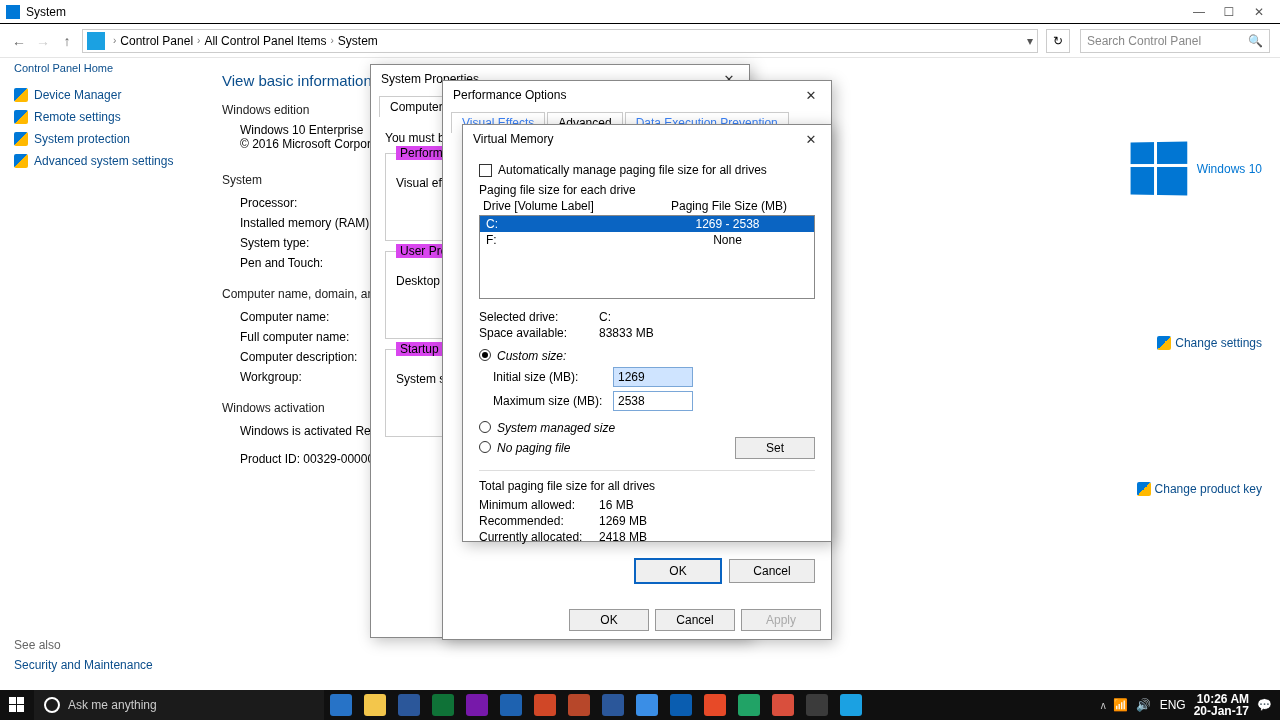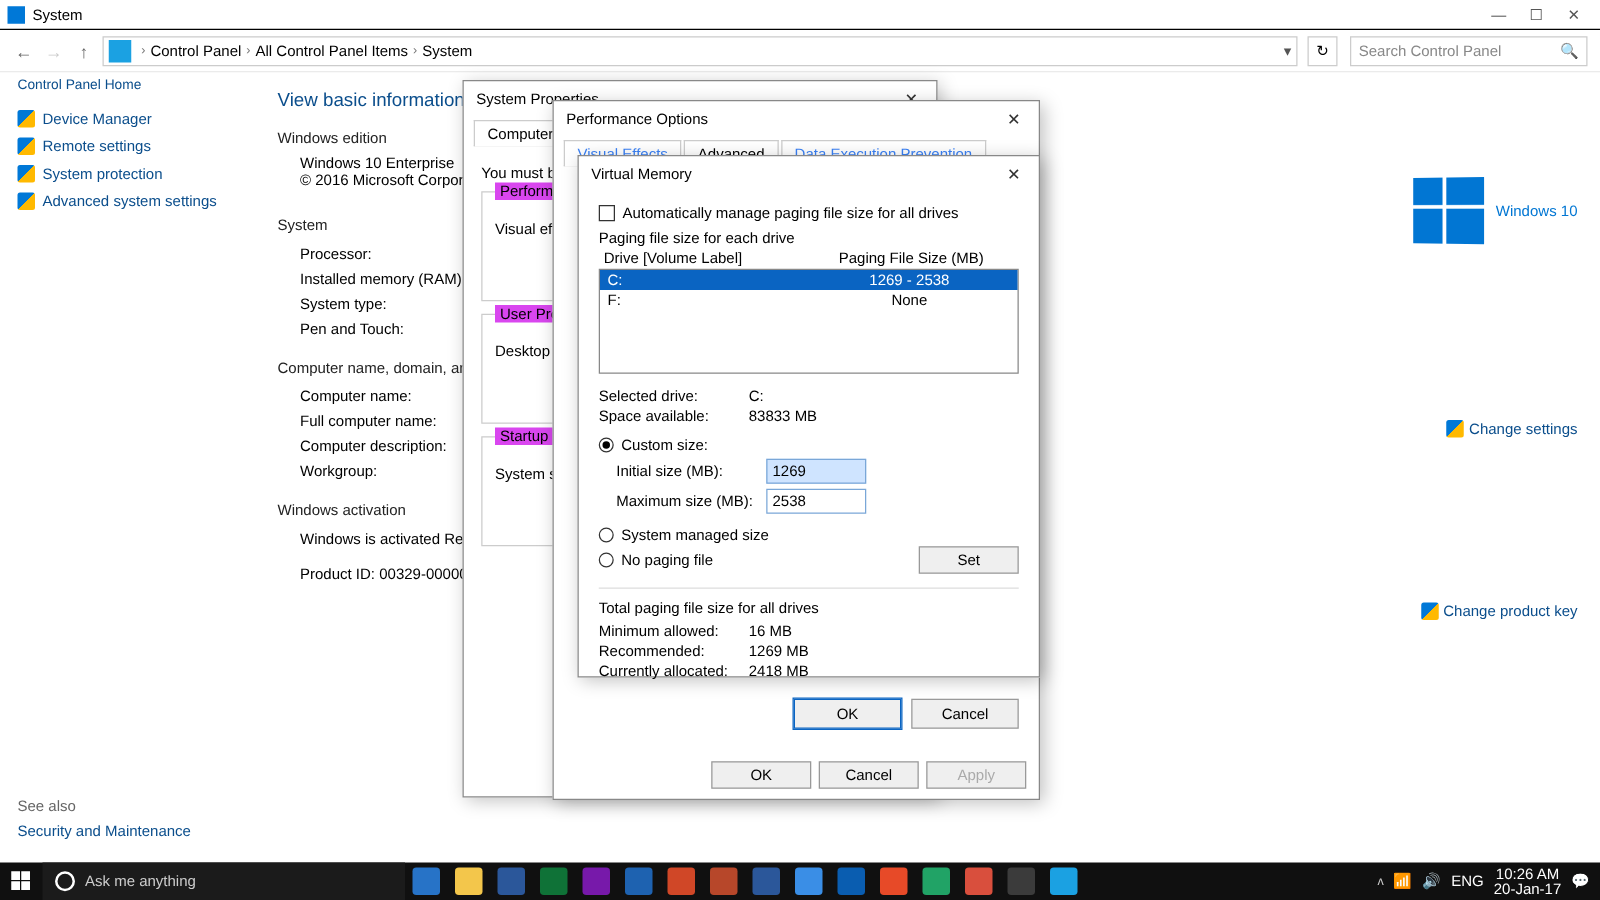--- a/index.html
+++ b/index.html
@@ -60,21 +60,21 @@
 .vm .chk { display:flex; align-items:center; gap:6px; margin-bottom:6px; }
 .vm .chk .box { width:13px; height:13px; border:1px solid #333; }
 .vm .listhdr { display:flex; padding:2px 4px; }
 .vm .listhdr .c1 { flex:1; } .vm .listhdr .c2 { flex:1; text-align:center; }
 .vm .list { border:1px solid #888; height:84px; background:#fff; }
 .vm .lrow { display:flex; padding:1px 6px; }
 .vm .lrow.sel { background:#0a64c2; color:#fff; }
 .vm .lrow .c1 { flex:1; } .vm .lrow .c2 { flex:1; text-align:center; }
 .vm .kv { display:flex; padding:1px 0; }
 .vm .kv .k { width:120px; }
-.vm .radio { display:flex; align-items:center; gap:6px; padding:2px 0; }
+.vm .radio { display:flex; align-items:flex-start; gap:6px; padding:2px 0;font-style:italic; }
 .vm .rdot { width:12px; height:12px; border:1px solid #333; border-radius:50%; display:flex; align-items:center; justify-content:center; }
 .vm .rdot.on::after { content:""; width:6px; height:6px; background:#000; border-radius:50%; }
 .vm .szrow { display:flex; align-items:center; gap:8px; padding:2px 0 2px 14px; }
 .vm .szrow .lbl { width:112px; }
 .vm input.num { width:80px; height:20px; border:1px solid #7aa7d8; padding:0 4px; }
 .vm input.num.sel { background:#cfe4ff; }
 .vm .setbtn { width:80px; height:22px; border:1px solid #999; background:#efefef; margin-left:auto; }
 .vm .total .kv .k { width:120px; }
 .vm .btns { display:flex; gap:8px; justify-content:flex-end; margin-top:14px; }
 .vm .btns button { width:86px; height:24px; border:1px solid #999; background:#efefef; }
@@ -91,21 +91,21 @@
 
 .taskbar { position:absolute; left:0; right:0; bottom:0; height:30px; background:#101010; display:flex; align-items:center; color:#fff; }
 .taskbar .start { width:34px; display:flex; align-items:center; justify-content:center; }
 .taskbar .start .winicon { width:16px; height:16px; display:grid; grid-template-columns:7px 7px; grid-template-rows:7px 7px; gap:1px; }
 .taskbar .start .winicon div { background:#fff; }
 .taskbar .cortana { display:flex; align-items:center; gap:8px; background:#1b1b1b; height:30px; padding:0 10px; width:290px; color:#ccc; }
 .taskbar .cortana .ring { width:16px; height:16px; border:2px solid #fff; border-radius:50%; }
 .taskbar .tb { width:34px; height:30px; display:flex; align-items:center; justify-content:center; }
 .taskbar .tb .ic { width:22px; height:22px; border-radius:3px; }
 .taskbar .right { margin-left:auto; display:flex; align-items:center; gap:8px; padding:0 8px; color:#fff; font-size:11px; }
-.taskbar .right .clock { text-align:center; line-height:12px; }
+.taskbar .right .clock { text-align:right; line-height:12px;font-weight:bold; }
 .taskbar .right .up { font-size:10px; color:#ccc; }
 </style>
 </head>
 <body>
 
 <div class="titlebar">
   <div class="ticon"></div>
   <span>System</span>
   <div class="winbtns">
     <div class="wb">—</div>

